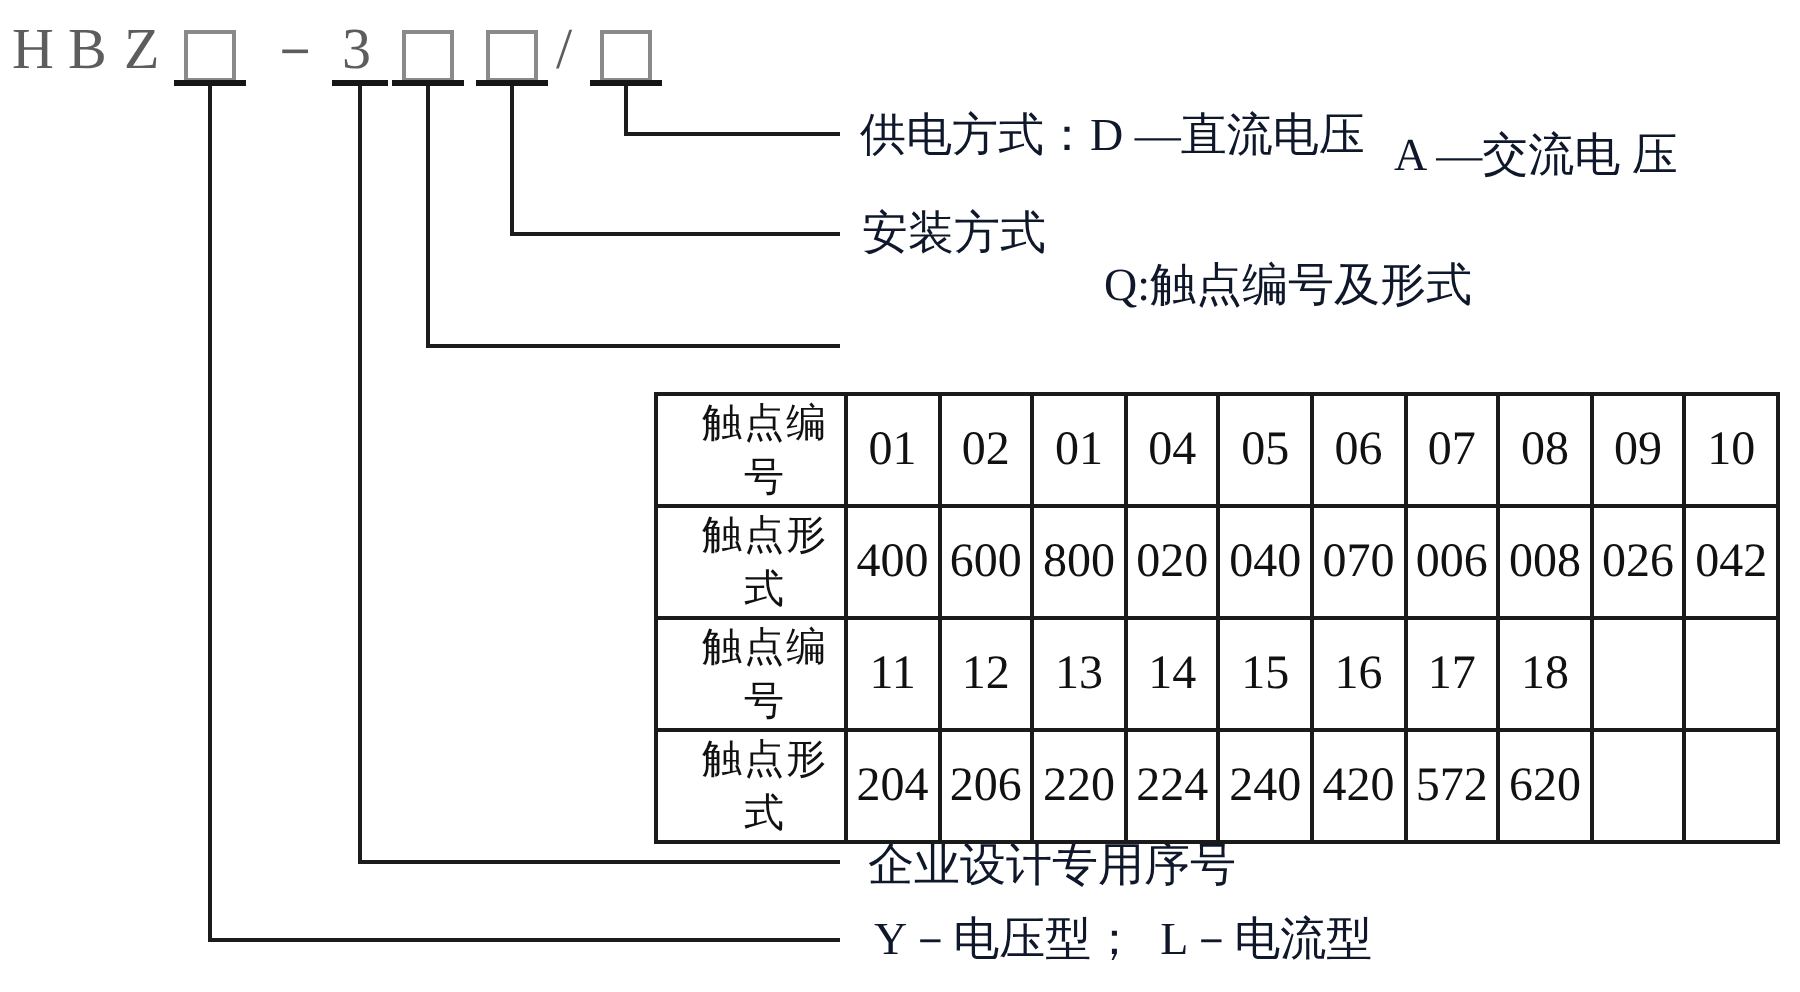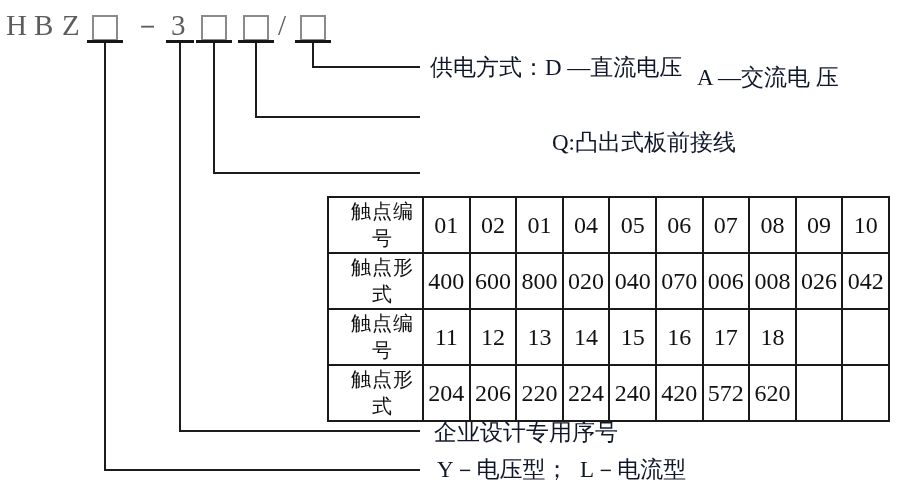--- a/index.html
+++ b/index.html
@@ -103,21 +103,22 @@
 
   <div class="vline" style="left:179px; top:43px; height:389px"></div>
   <div class="hline" style="left:179px; top:430px; width:241px"></div>
 
   <div class="vline" style="left:104px; top:43px; height:428px"></div>
   <div class="hline" style="left:104px; top:469px; width:316px"></div>
 
   <span class="label" style="left:430px; top:56px">供电方式：D —直流电压</span>
   <span class="label" style="left:697px; top:66px">A —交流电 压</span>
 
-  <span class="label" style="left:552px; top:131px">Q:凸出式板前接线</span>
+  <span class="label" style="left:431px; top:105px">安装方式</span>
+  <span class="label" style="left:552px; top:131px">Q:触点编号及形式</span>
 
 
   <span class="label" style="left:434px; top:421px">企业设计专用序号</span>
 
   <span class="label" style="left:437px; top:458px">Y－电压型；  L－电流型</span>
 
   <table class="ctable">
     <colgroup>
       <col style="width:95px">
       <col>

